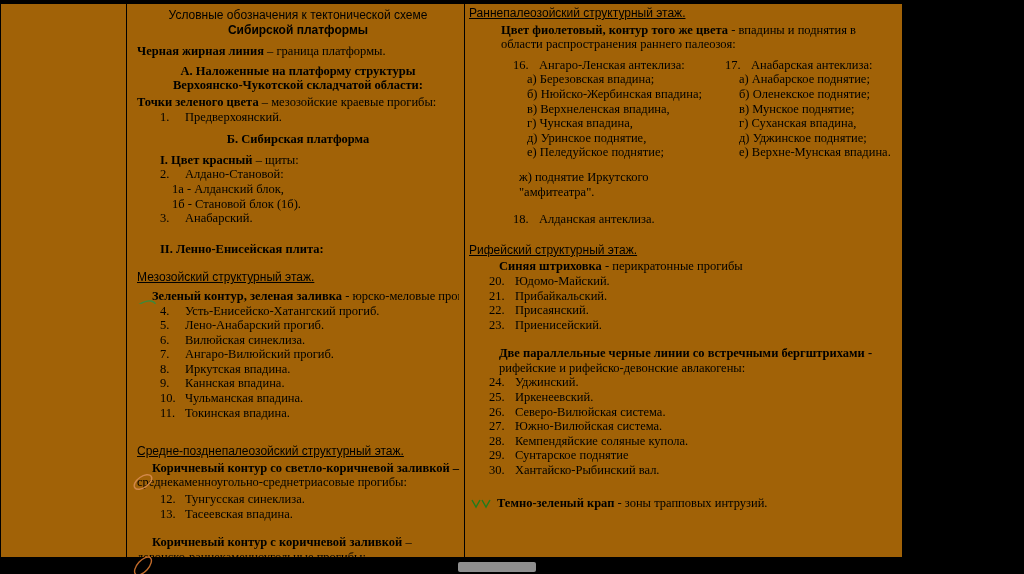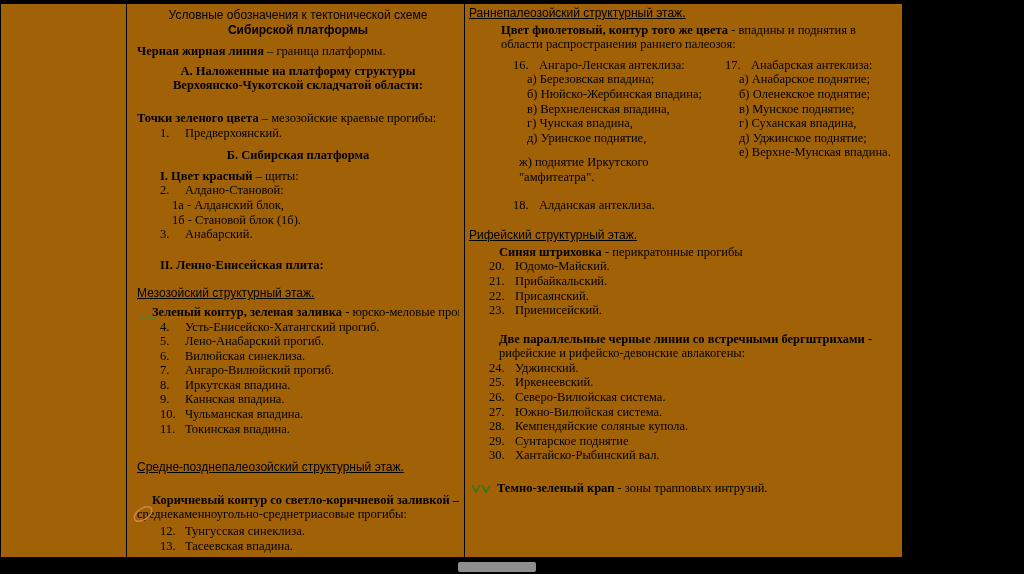--- a/index.html
+++ b/index.html
@@ -19,21 +19,21 @@
   .col { position:absolute; top:0; bottom:0; font-size:12.5px; line-height:14.6px; }
   .col-left  { left:126px; width:338px; padding:4px 6px 0 10px; }
   .col-right { left:464px; width:437px; padding:2px 6px 0 4px; }
 
   .center { text-align:center; }
   .b { font-weight:bold; }
   .sans { font-family:"Liberation Sans", sans-serif; font-size:12px; }
   .stage { font-family:"Liberation Sans", sans-serif; font-size:12px; text-decoration:underline; }
   .one { white-space:nowrap; overflow:hidden; }
 
-  .para { margin-top:18px; }
+  .para { margin-top:2px; }
   .ind { text-indent:15px; }
   .iconp { position:relative; }
   .iconp > svg { position:absolute; }
 
   .numlist .li { display:flex; }
   .col-left  .numlist .n { flex:0 0 25px; margin-left:23px; }
   .col-right .numlist .n { flex:0 0 26px; margin-left:20px; }
   .sublist .subli { margin-left:35px; }
 
   .ant-grid { display:flex; padding-left:44px; }
@@ -216,20 +216,21 @@
             <div>а) Березовская впадина;</div>
 
             <div>б) Нюйско-Жербинская впадина;</div>
 
             <div>в) Верхнеленская впадина,</div>
 
             <div>г) Чунская впадина,</div>
 
             <div>д) Уринское поднятие,</div>
 
+            <div>е) Пеледуйское поднятие;</div>
           </div>
         <div class="zh-block">
           <div>ж) поднятие Иркутского</div>
           <div>"амфитеатра".</div>
         </div>
       </div>
       <div class="ant-c2">
         <div class="ant-head">
           <span class="n">17.</span>
           <span class="t">Анабарская антеклиза:</span>

